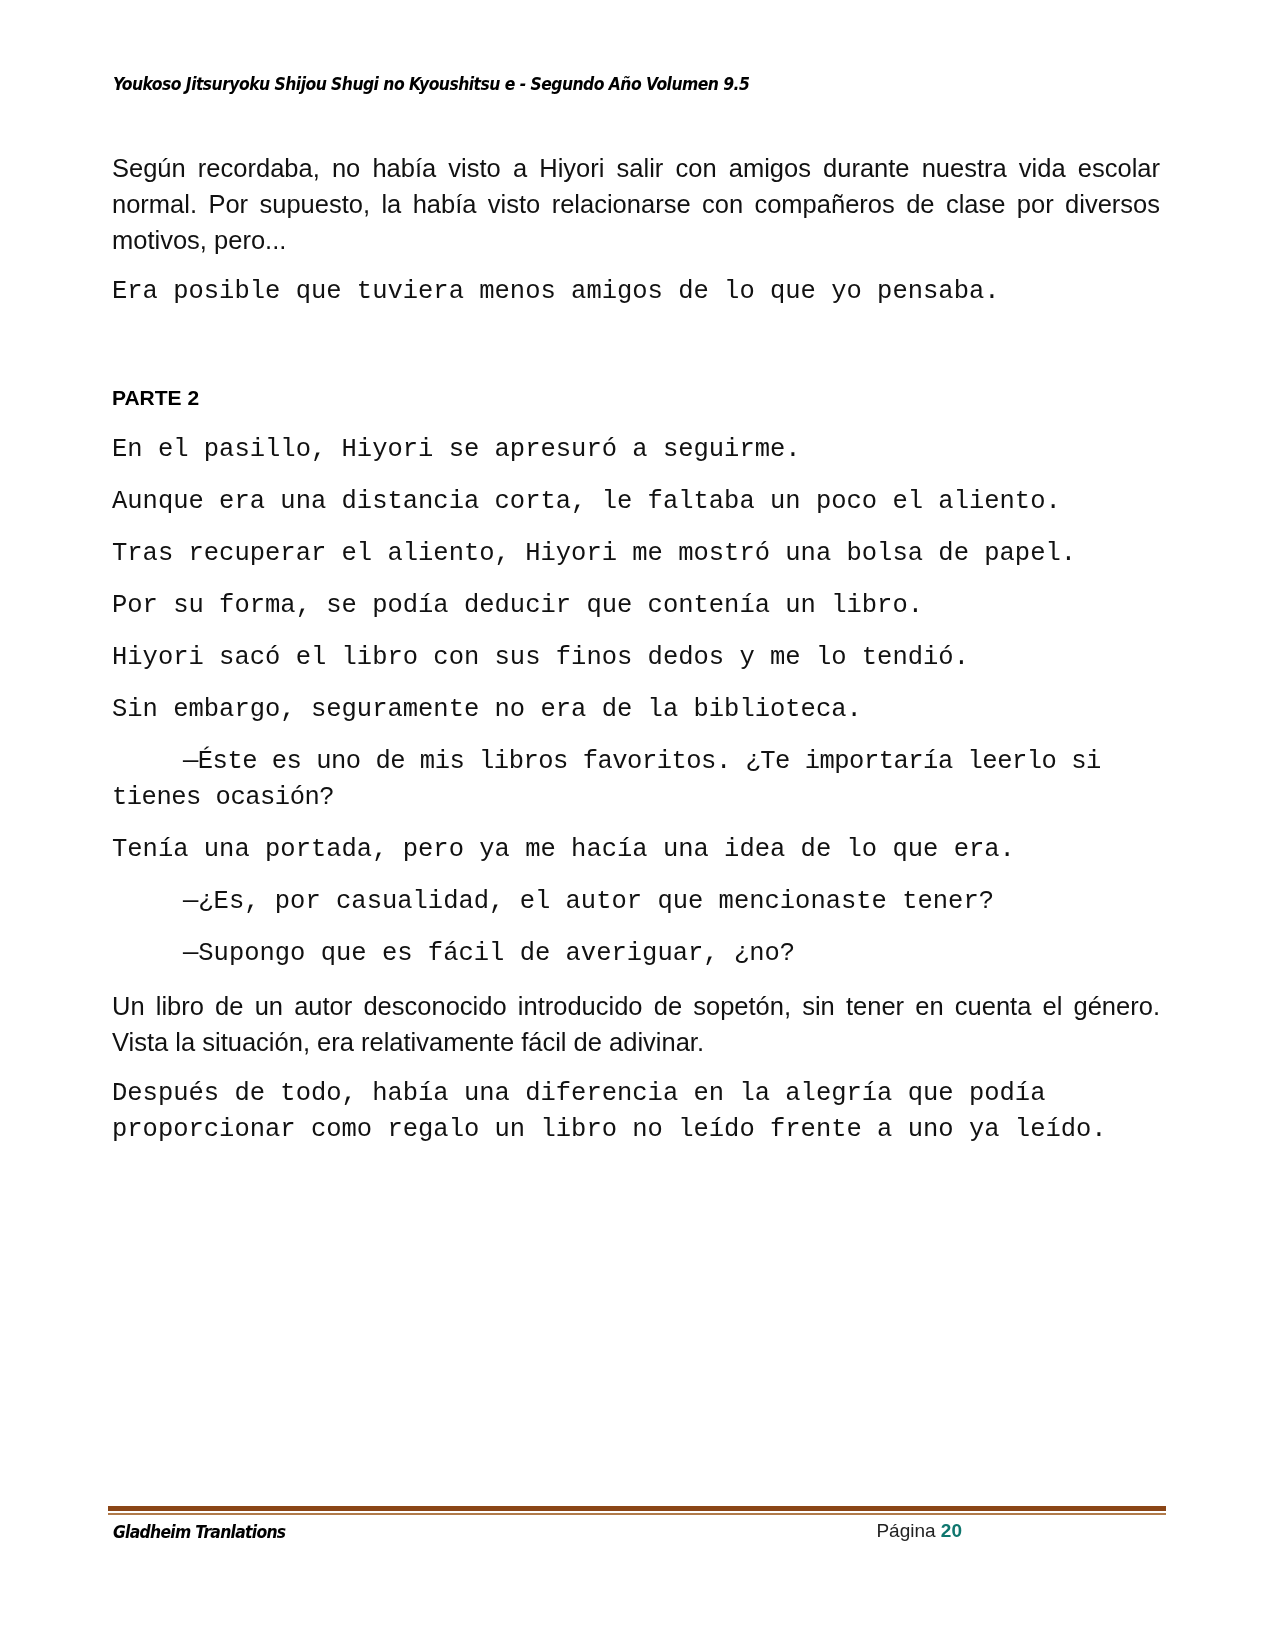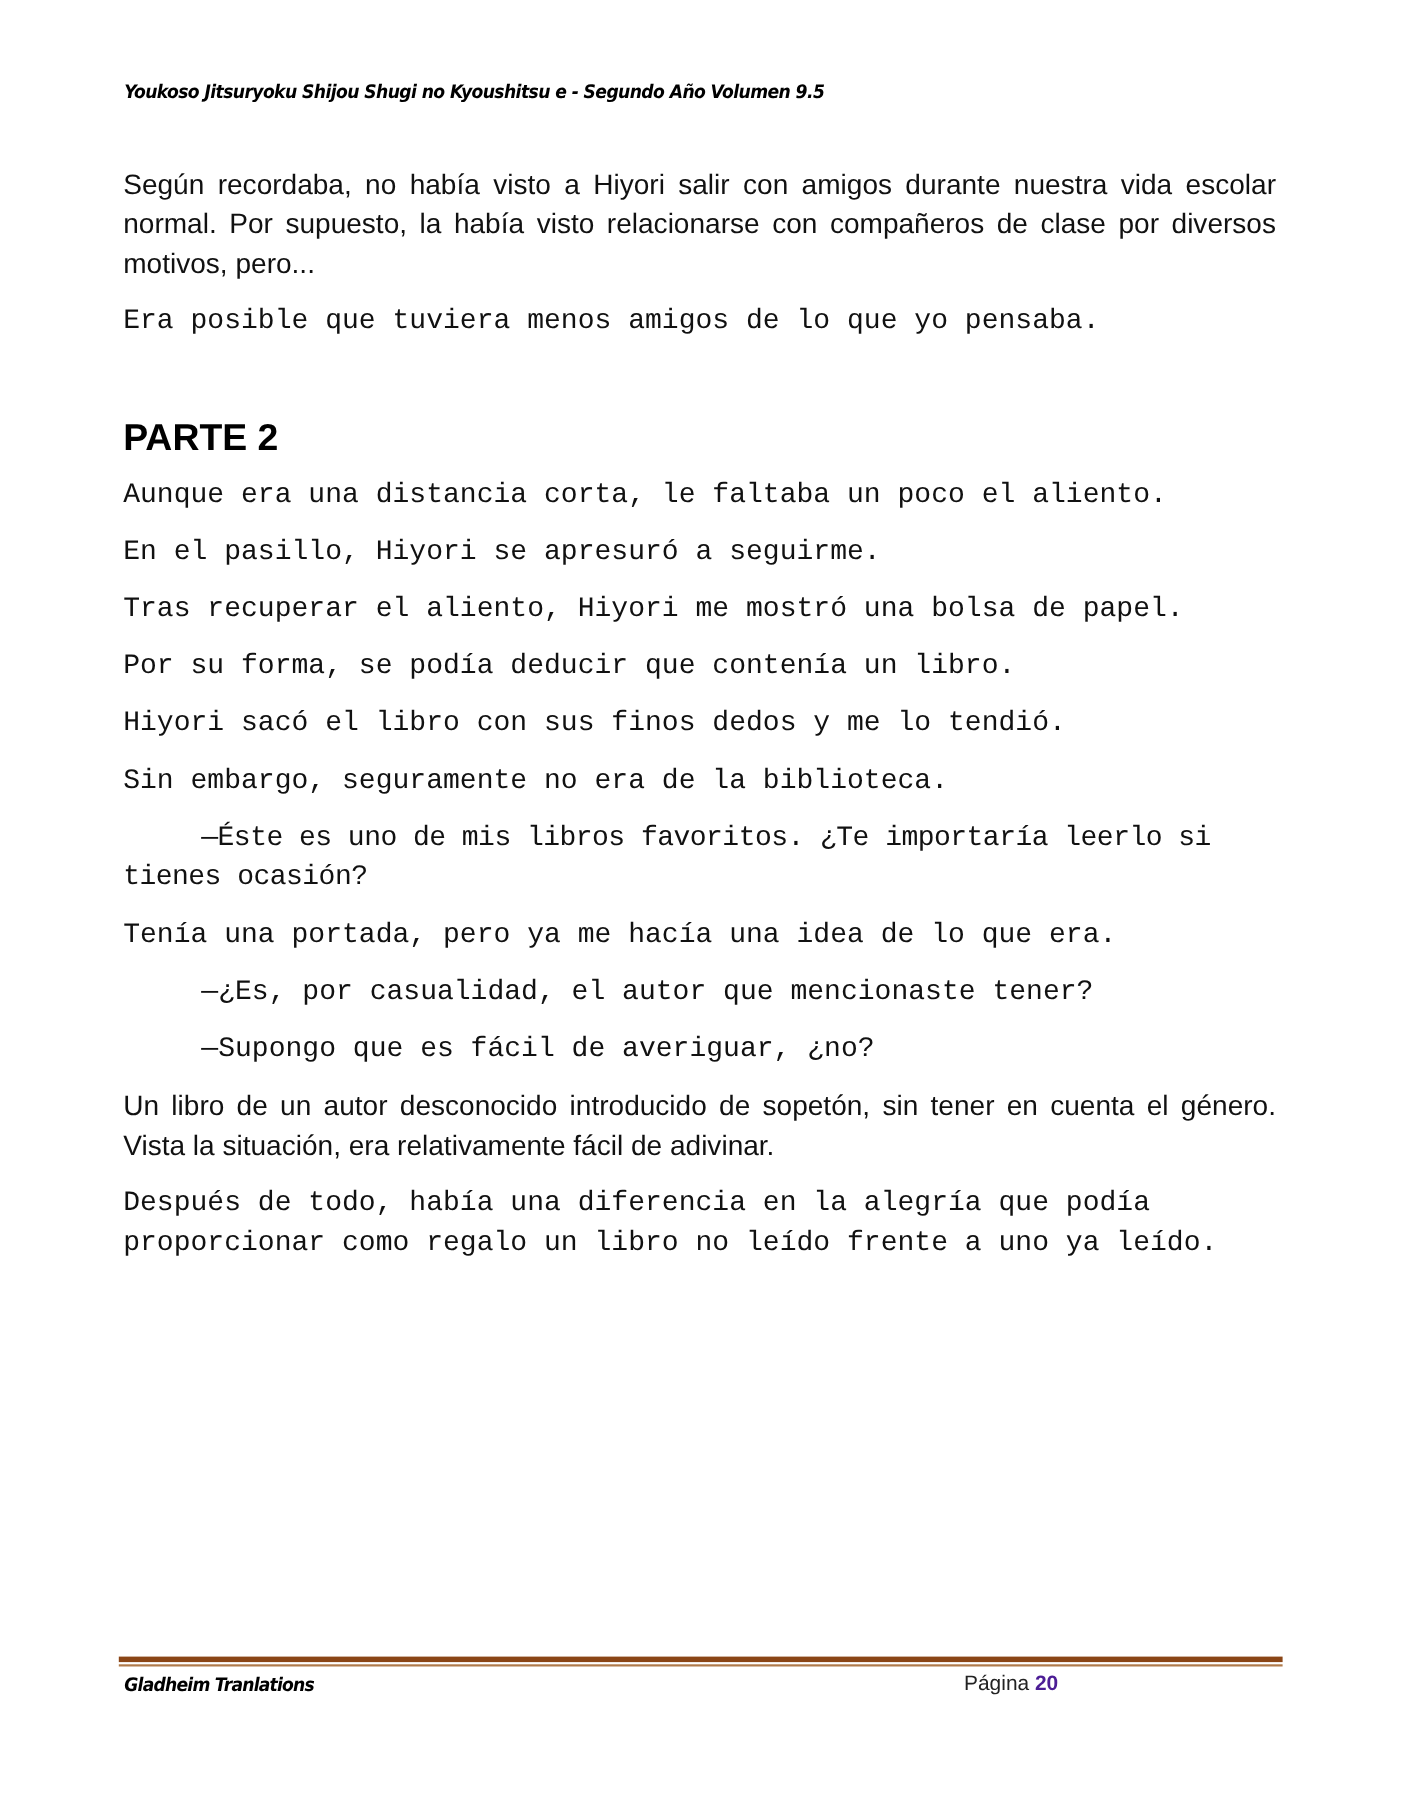--- a/index.html
+++ b/index.html
@@ -17,21 +17,21 @@
     .body-text {
       position: absolute; left: 112px; top: 150px; width: 1048px;
       font-family: "Liberation Sans", sans-serif;
       font-size: 25.5px; line-height: 36px; color: #111;
     }
     .body-text p { margin: 0 0 16px 0; text-align: justify; }
     .body-text p.indent { text-indent: 71px; }
     .body-text p.left { text-align: left; font-family: Liberation Mono, monospace; }
     .body-text h2 {
       font-family: "Liberation Sans", sans-serif;
-      font-weight: bold; font-size: 34px; line-height: 36px;
+      font-weight: bold; font-size: 21px; line-height: 36px;
       margin: 70px 0 16px 0; color: #000;
     }
     .footer-rule {
       position: absolute; left: 108px; top: 1506px; width: 1058px; height: 9px;
     }
     .footer-rule .thick {
       position: absolute; left: 0; top: 0; width: 100%; height: 5px; background: #8a4516;
     }
     .footer-rule .thin {
       position: absolute; left: 0; top: 7px; width: 100%; height: 2px; background: #b07a4a;
@@ -41,37 +41,37 @@
       font-family: "DejaVu Sans", sans-serif;
       font-style: italic; font-weight: bold; font-size: 17px;
       letter-spacing: -0.8px; color: #000;
       transform: scaleX(0.92); transform-origin: left center;
     }
     .footer-right {
       position: absolute; right: 113px; top: 1520px;
       font-family: "Liberation Sans", sans-serif;
       font-size: 19px; color: #222;
     }
-    .footer-right .num { font-weight: bold; color: #4c1d95; }
+    .footer-right .num { font-weight: bold; color: #0f766e; }
   </style>
 </head>
 <body>
 
 <div class="page">
 
   <div class="running-header">Youkoso Jitsuryoku Shijou Shugi no Kyoushitsu e - Segundo Año Volumen 9.5</div>
 
   <div class="body-text">
     <p>Según recordaba, no había visto a Hiyori salir con amigos durante nuestra vida escolar normal. Por supuesto, la había visto relacionarse con compañeros de clase por diversos motivos, pero...</p>
     <p class="left">Era posible que tuviera menos amigos de lo que yo pensaba.</p>
 
     <h2>PARTE 2</h2>
 
+    <p class="left">En el pasillo, Hiyori se apresuró a seguirme.</p>
     <p class="left">Aunque era una distancia corta, le faltaba un poco el aliento.</p>
-    <p class="left">En el pasillo, Hiyori se apresuró a seguirme.</p>
     <p class="left">Tras recuperar el aliento, Hiyori me mostró una bolsa de papel.</p>
     <p class="left">Por su forma, se podía deducir que contenía un libro.</p>
     <p class="left">Hiyori sacó el libro con sus finos dedos y me lo tendió.</p>
     <p class="left">Sin embargo, seguramente no era de la biblioteca.</p>
     <p class="left indent" style="letter-spacing:-0.5px;">—Éste es uno de mis libros favoritos. ¿Te importaría leerlo si tienes ocasión?</p>
     <p class="left">Tenía una portada, pero ya me hacía una idea de lo que era.</p>
     <p class="left indent">—¿Es, por casualidad, el autor que mencionaste tener?</p>
     <p class="left indent">—Supongo que es fácil de averiguar, ¿no?</p>
     <p>Un libro de un autor desconocido introducido de sopetón, sin tener en cuenta el género. Vista la situación, era relativamente fácil de adivinar.</p>
     <p class="left">Después de todo, había una diferencia en la alegría que podía proporcionar como regalo un libro no leído frente a uno ya leído.</p>

